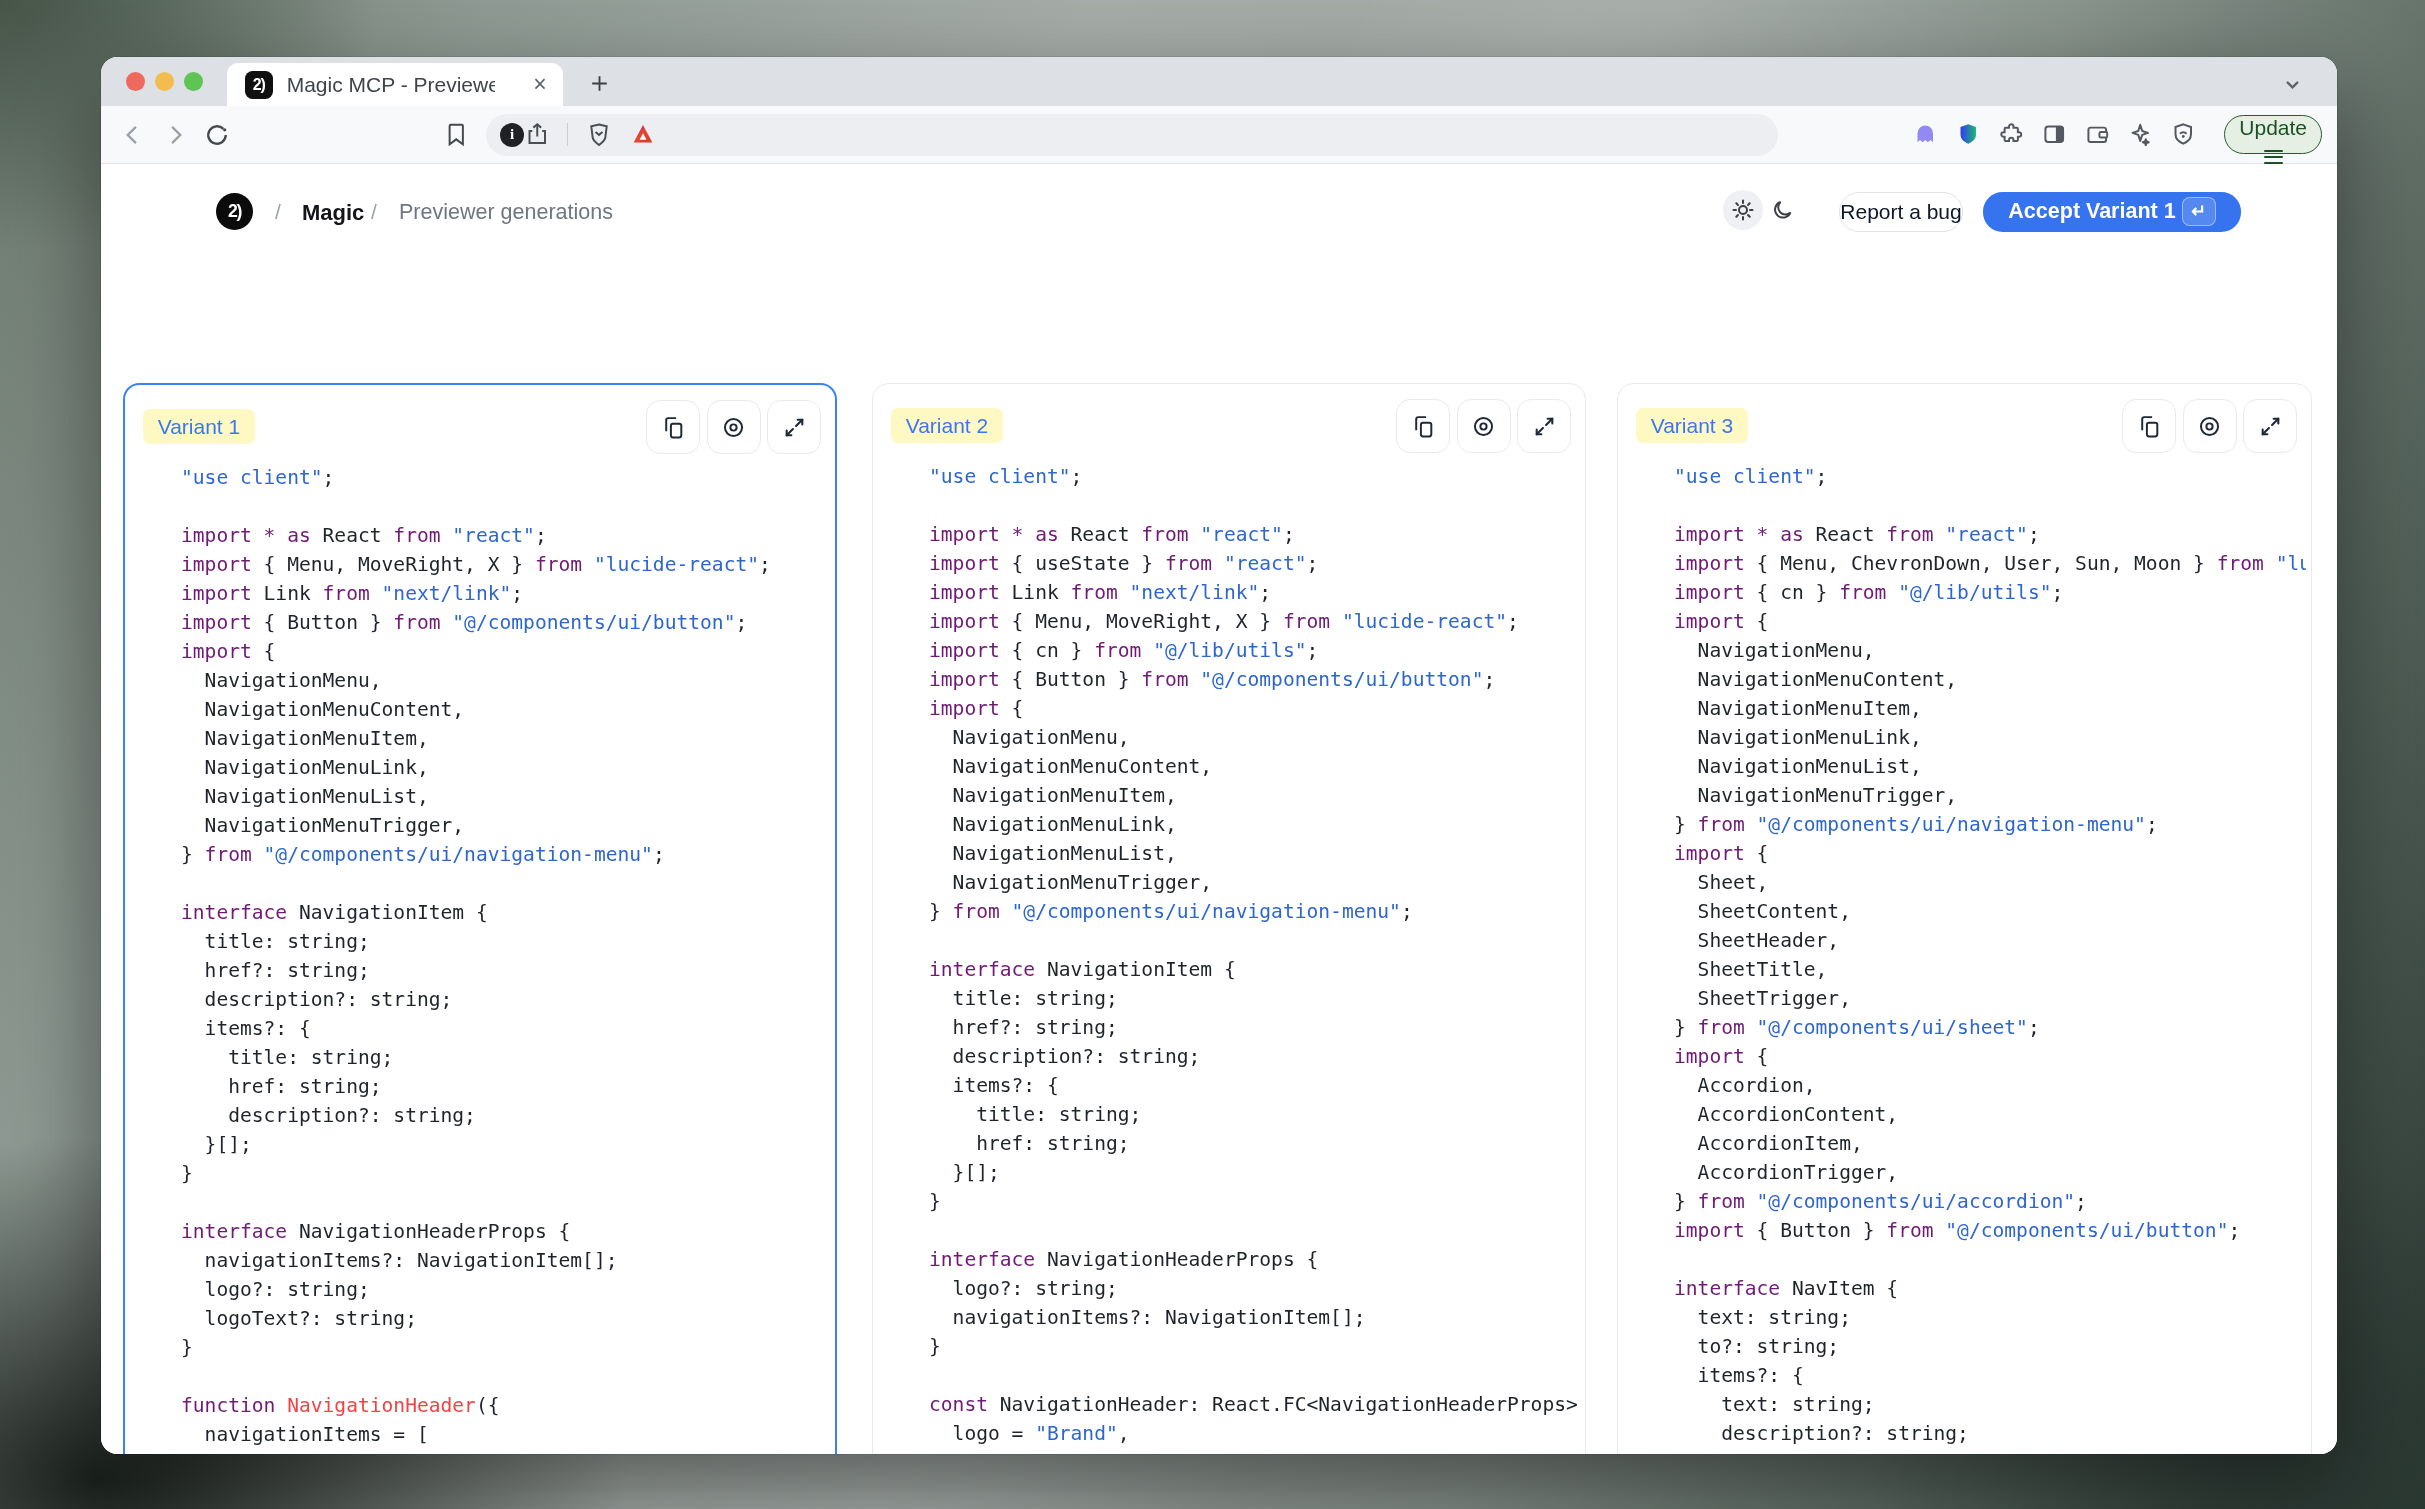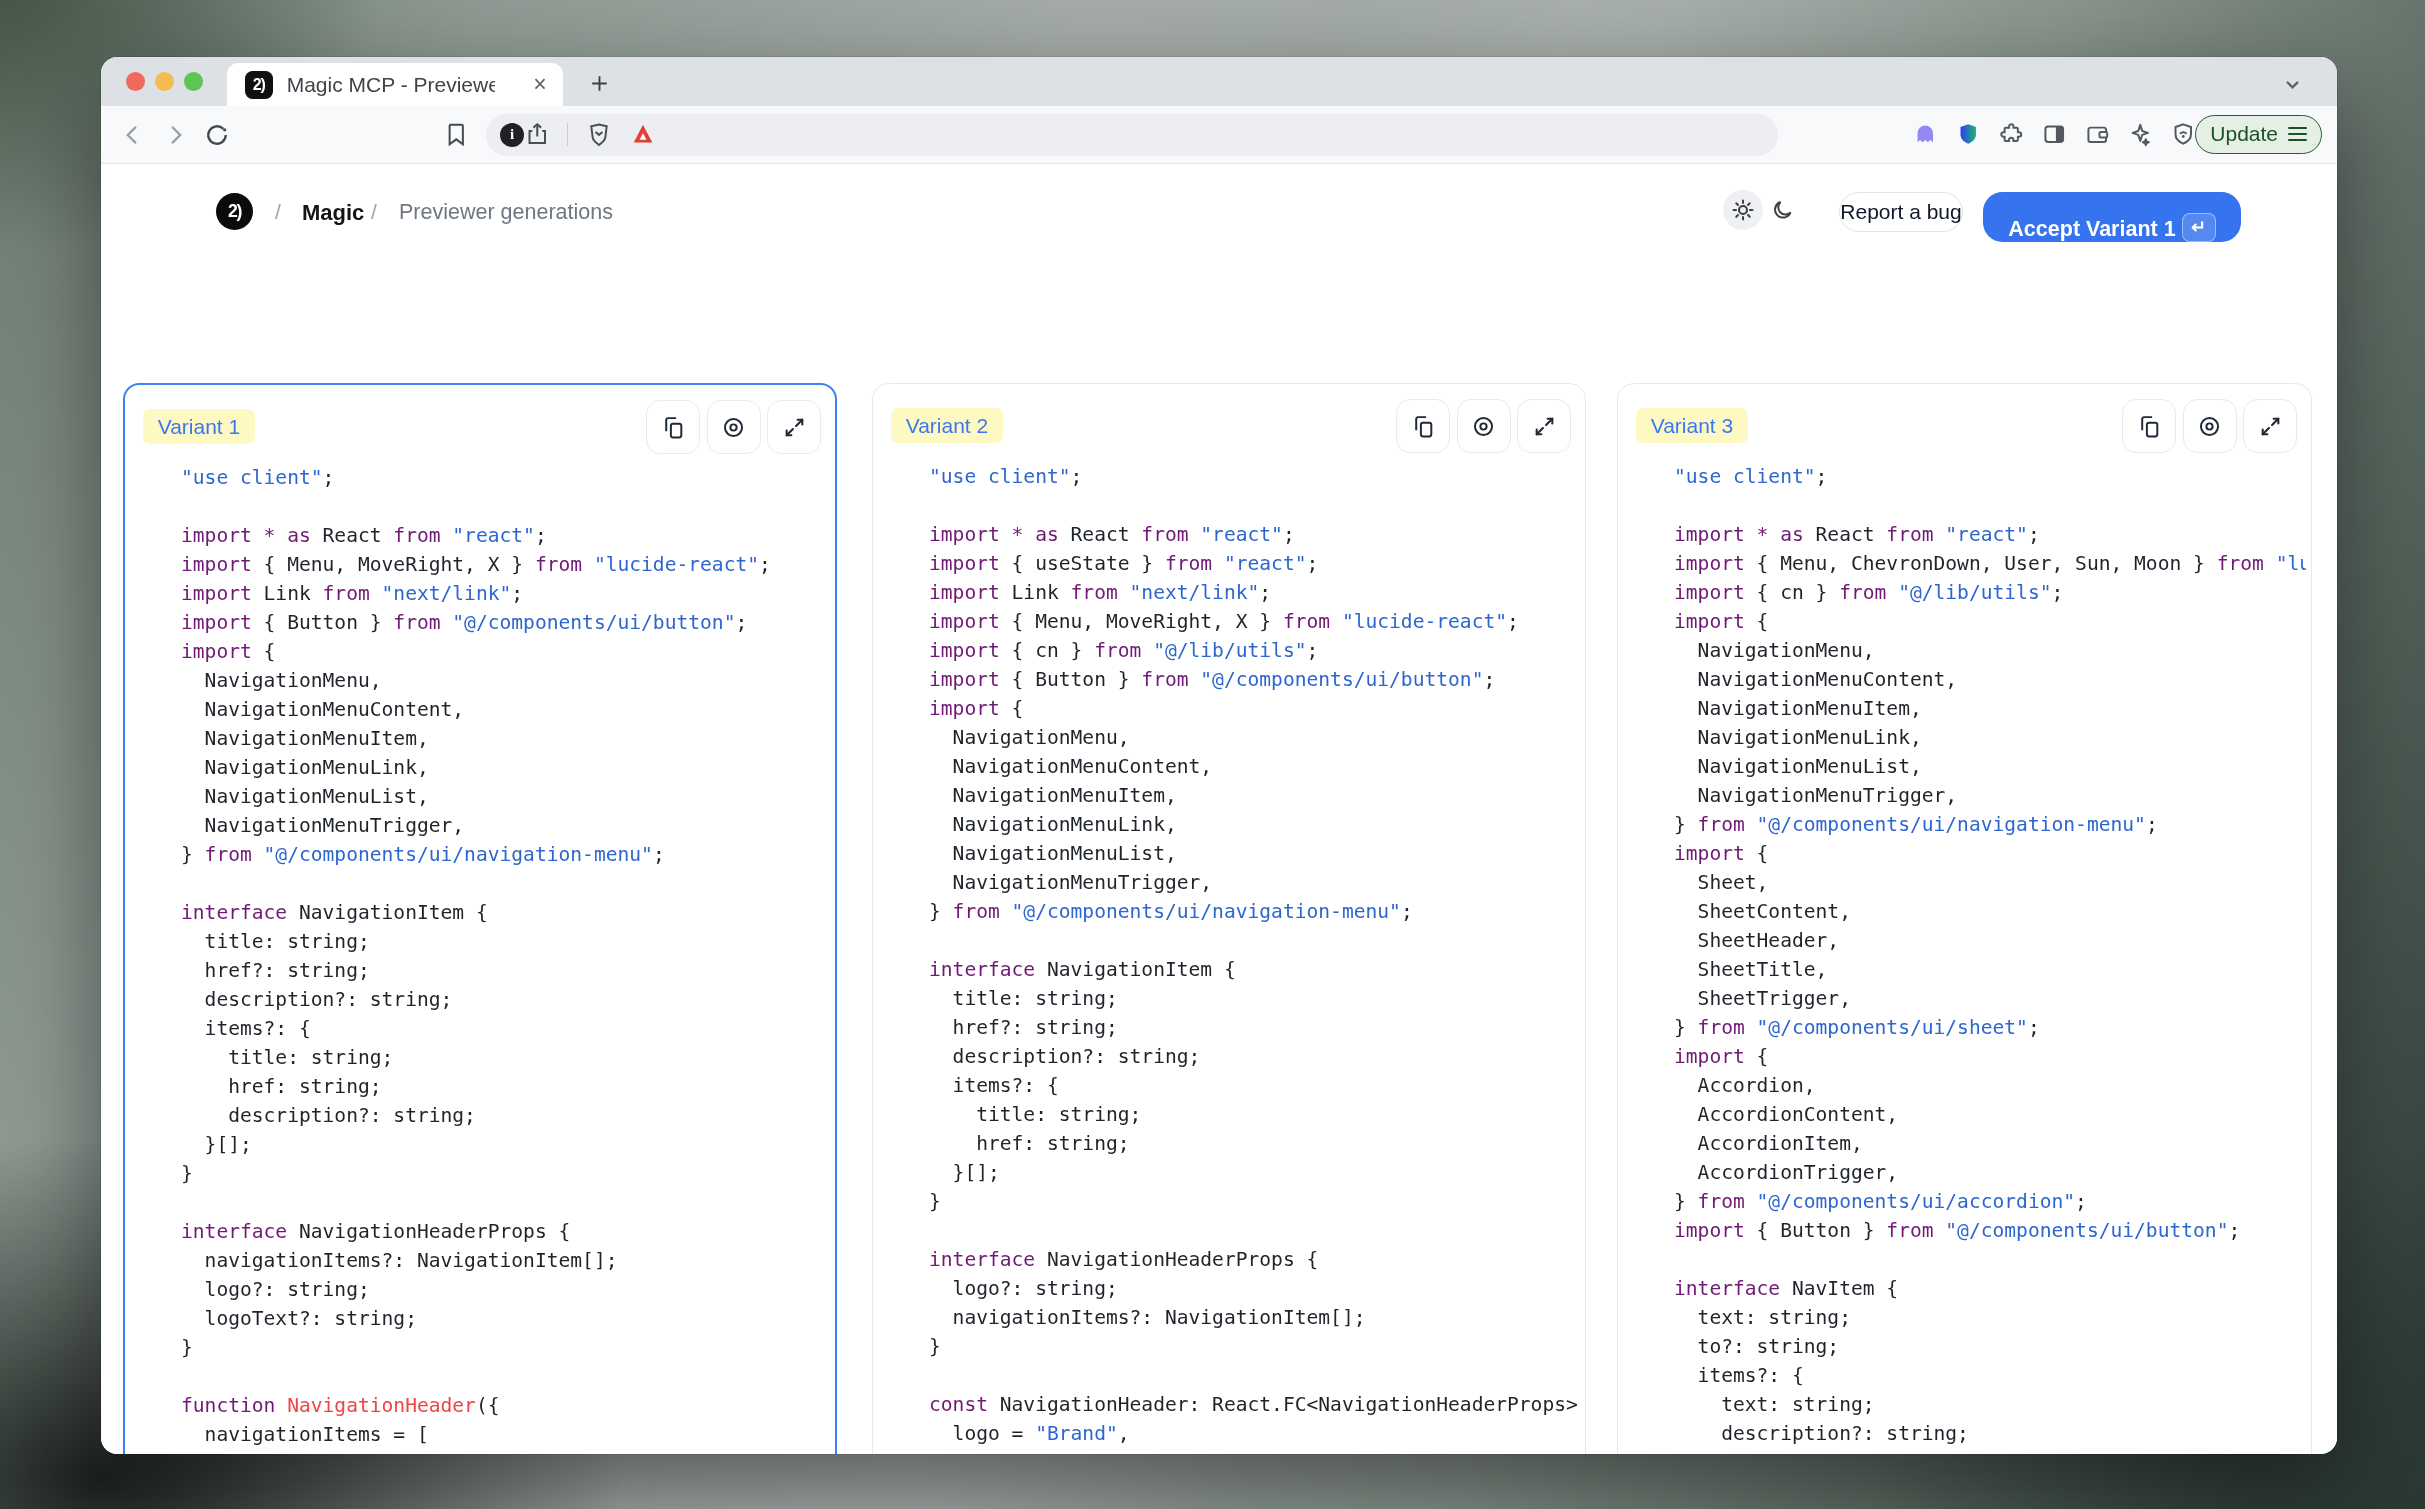--- a/index.html
+++ b/index.html
@@ -62,21 +62,21 @@
     font-size:15px; font-weight:bold; font-family:"Liberation Serif", serif;
     display:flex; align-items:center; justify-content:center; margin-left:14px;
   }
   .url-text { margin-left:19px; font-size:21.5px; color:#1d1f23; flex:1; }
   .url-right { display:flex; align-items:center; gap:16.4px; margin-right:16.4px; color:#4a4f55; }
   .pill-sep { width:1.3px; height:23px; background:#c9ccd2; }
   .ext-row { position:absolute; top:15px; right:141px; display:flex; gap:16.4px; align-items:center; color:#55595f; }
   .update-btn {
     position:absolute; right:15px; top:8.8px; height:39px; padding:0 14px;
     border:1.6px solid #265c33; border-radius:19.6px; background:#e6efe3;
-    display:flex; align-items:center; gap:10px; color:#1c5126; font-size:21px; font-weight:500;
+    display:flex; align-items:center; gap:10px; color:#1c5126; font-size:21px; font-weight:500;flex-direction:column;
   }
   .hamburger { display:flex; flex-direction:column; gap:3.8px; }
   .hamburger span { width:19px; height:2.2px; background:#1c5126; border-radius:1.3px; }
 
   
   .page { position:absolute; left:0; top:108px; width:100%; height:1289px; background:#fff; }
   .site-header { position:absolute; left:0; top:0; width:100%; height:110px; }
   .logo-circle {
     position:absolute; left:115px; top:28px; width:37px; height:37px; border-radius:50%;
     background:#0b0b0b; color:#fff; font-weight:bold; font-size:17.7px; letter-spacing:-1.3px;
@@ -88,23 +88,23 @@
   .crumb-section { position:absolute; left:298px; top:35px; font-size:21.5px; color:#6f7680; }
   .theme-toggle { position:absolute; left:1622px; top:25px; display:flex; align-items:center; }
   .theme-btn { width:40px; height:40px; border-radius:50%; display:flex; align-items:center; justify-content:center; border:none; background:transparent; color:#3c4043; }
   .theme-btn.active { background:#eef0f3; }
   .report-btn {
     position:absolute; left:1738px; top:26.5px; width:124px; height:40px; border-radius:20px;
     background:#fff; border:1.3px solid #e0e2e6; color:#0f172a; font-size:21px; font-weight:500;
     display:flex; align-items:center; justify-content:center;
   }
   .accept-btn {
-    position:absolute; left:1882px; top:26.5px; width:258px; height:50px; border-radius:19.6px;
+    position:absolute; left:1882px; top:26.5px; width:258px; height:40px; border-radius:19.6px;
     background:#3673ee; border:none; color:#fff; font-size:21.5px; font-weight:600;
-    display:flex; align-items:flex-end; justify-content:center; gap:6px;
+    display:flex; align-items:center; justify-content:center; gap:6px;
   }
   .accept-kbd {
     width:34px; height:29px; border-radius:7.6px; background:rgba(255,255,255,.16);
     border:0.9px solid rgba(255,255,255,.42); font-size:17.7px; display:flex; align-items:center; justify-content:center;
   }
 
   
   .card {
     position:absolute; top:218px; background:#fff; border-radius:16.4px; overflow:hidden;
     border:1.3px solid #e7e9ed;

